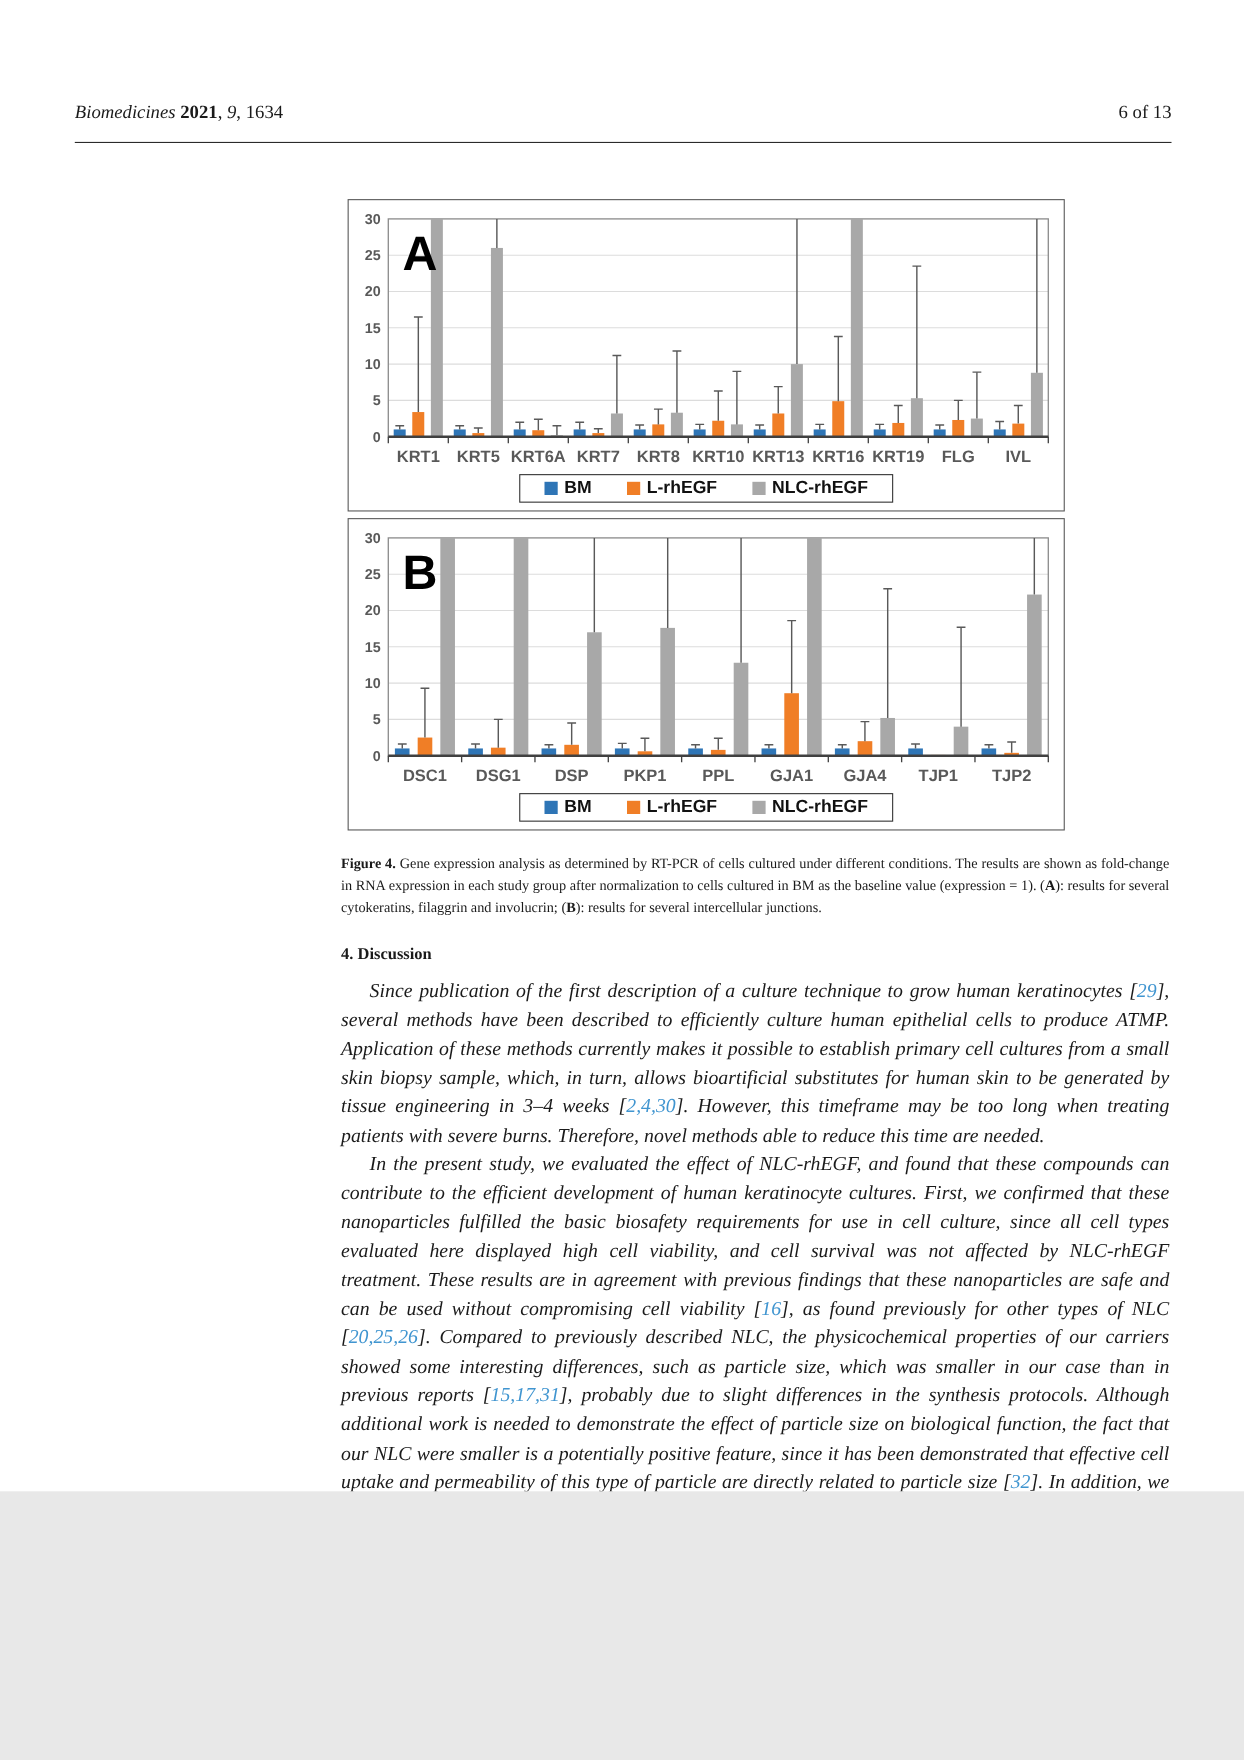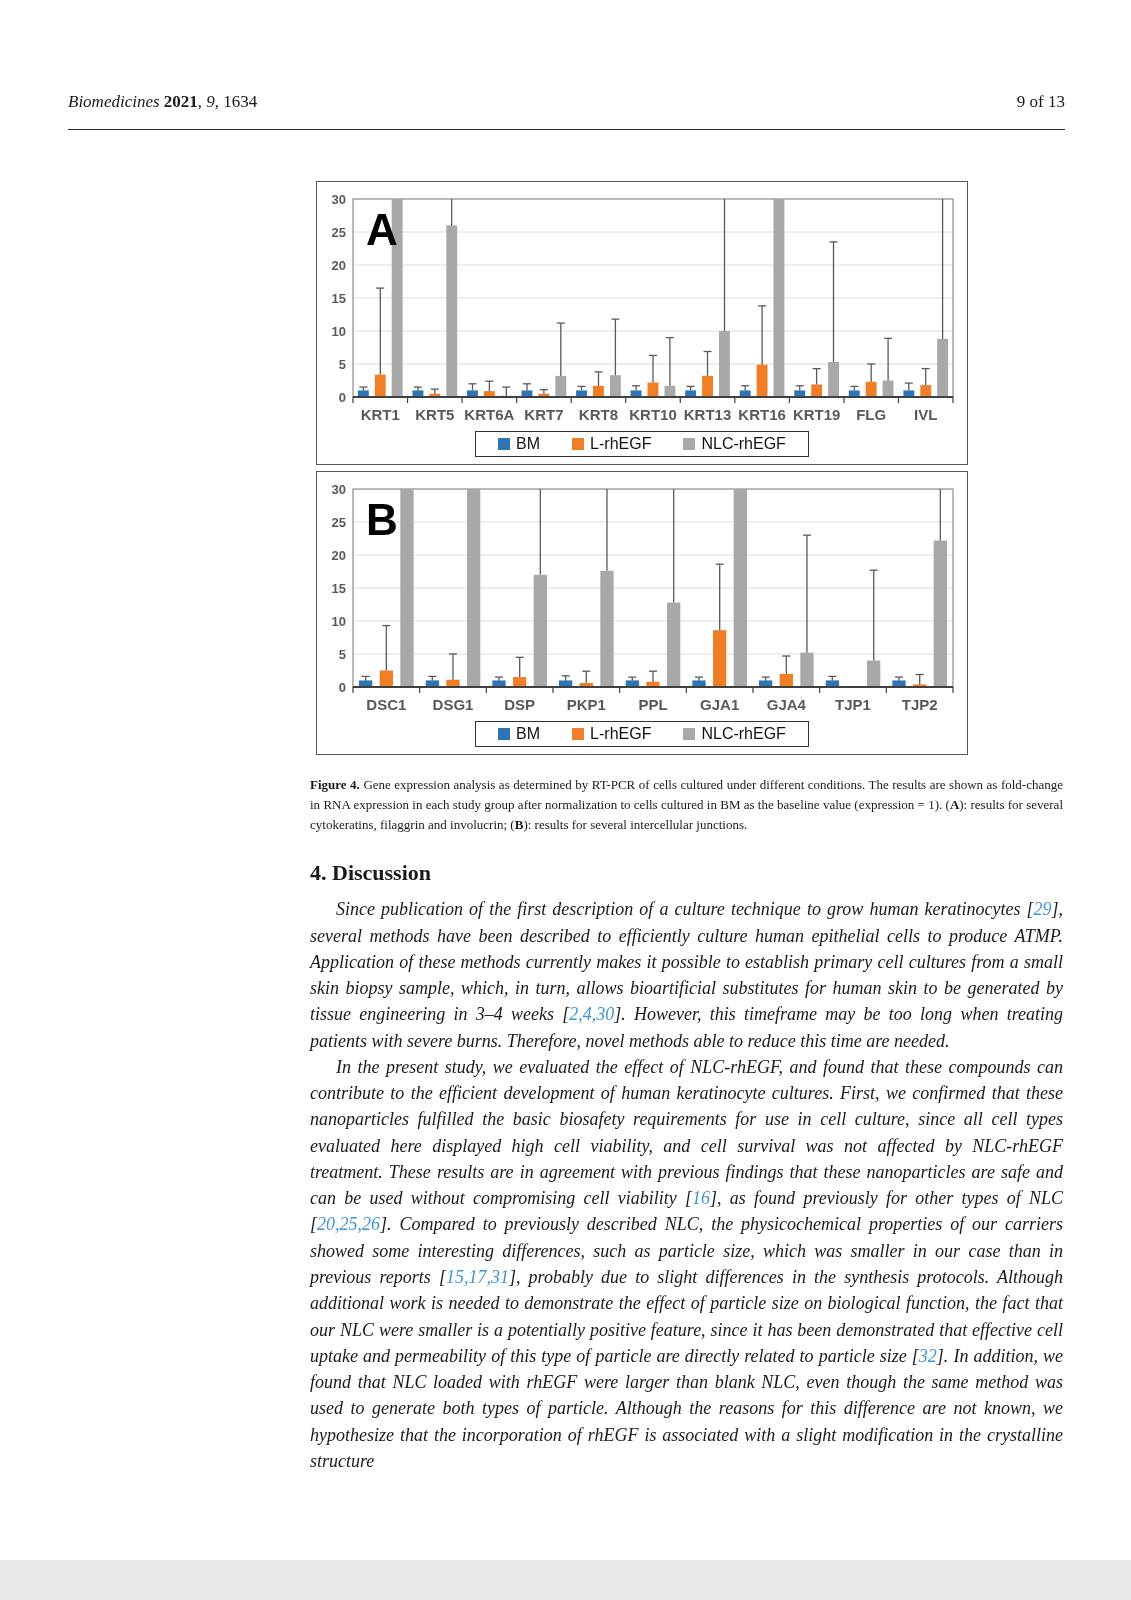--- a/index.html
+++ b/index.html
@@ -1,48 +1,48 @@
 <!DOCTYPE html>
 <html><head>
 <meta charset="utf-8">
 <style>
   html,body{margin:0;padding:0;background:#e8e8e8;}
-  .page{position:relative;width:1131px;height:1560px;background:#ffffff;margin:0 auto;
+  .page{position:relative;width:1131px;height:1356px;background:#ffffff;margin:0 auto;
         font-family:"Liberation Serif",serif;color:#1a1a1a;overflow:hidden;}
   .hdr{position:absolute;left:68px;right:66px;top:92px;display:flex;justify-content:space-between;
        font-size:17px;}
   .rule{position:absolute;left:68px;right:66px;top:129px;border-top:1.6px solid #2b2b2b;}
   .content{position:absolute;left:310px;top:181px;width:753px;}
   .figure{width:652px;margin-left:6px;}
   .panel{border:1.6px solid #595959;background:#fff;padding:3px 2px 7px 2px;margin-bottom:6px;}
   .panel svg{display:block;}
   .legend-row{text-align:center;margin-top:3px;}
   .legend-box{display:inline-flex;align-items:center;gap:32px;border:1.8px solid #333;
               padding:3px 22px;background:#fff;}
   .legend-item{display:flex;align-items:center;gap:6px;
-               font-family:"Liberation Sans",sans-serif;font-weight:normal;font-size:16px;color:#111;}
+               font-family:"Liberation Sans",sans-serif;font-weight:bold;font-size:16px;color:#111;}
   .swatch{width:12px;height:12px;display:inline-block;}
   .ytick{font-family:"Liberation Sans",sans-serif;font-weight:bold;font-size:13px;fill:#595959;}
   .xlabel{font-family:"Liberation Sans",sans-serif;font-weight:bold;font-size:15px;fill:#595959;}
   .letter{font-family:"Liberation Sans",sans-serif;font-weight:bold;font-size:44px;fill:#000;}
   .caption{margin-top:20px;font-size:13px;line-height:1.52;text-align:justify;}
-  .heading{margin-top:26px;margin-bottom:0;font-size:22px;font-weight:bold;}
+  .heading{margin-top:26px;margin-bottom:0;font-size:15px;font-weight:bold;}
   .body-par{margin:0;font-size:18px;line-height:1.46;text-align:justify;text-indent:26px;font-style:italic;}
   .body-par:first-of-type{margin-top:10px;}
   .b{font-weight:bold;}
   .i{font-style:italic;}
   .ref{color:#4095D0;}
 </style>
 </head>
 <body>
 
 <div class="page">
   <div class="hdr">
     <span><span class="i">Biomedicines </span><span class="b">2021</span><span>, </span><span class="i">9</span><span>, 1634</span></span>
-    <span>9 of 13</span>
+    <span>6 of 13</span>
   </div>
   <div class="rule"></div>
 
   <div class="content">
 
     <div class="figure">
       <div class="panel">
         <svg width="644" height="243" viewBox="0 0 644 243">
             <text class="ytick" x="27" y="216.5" text-anchor="end">0</text>
             <line x1="34" x2="634" y1="179" y2="179" stroke="#DCDCDC" stroke-width="1"></line>

